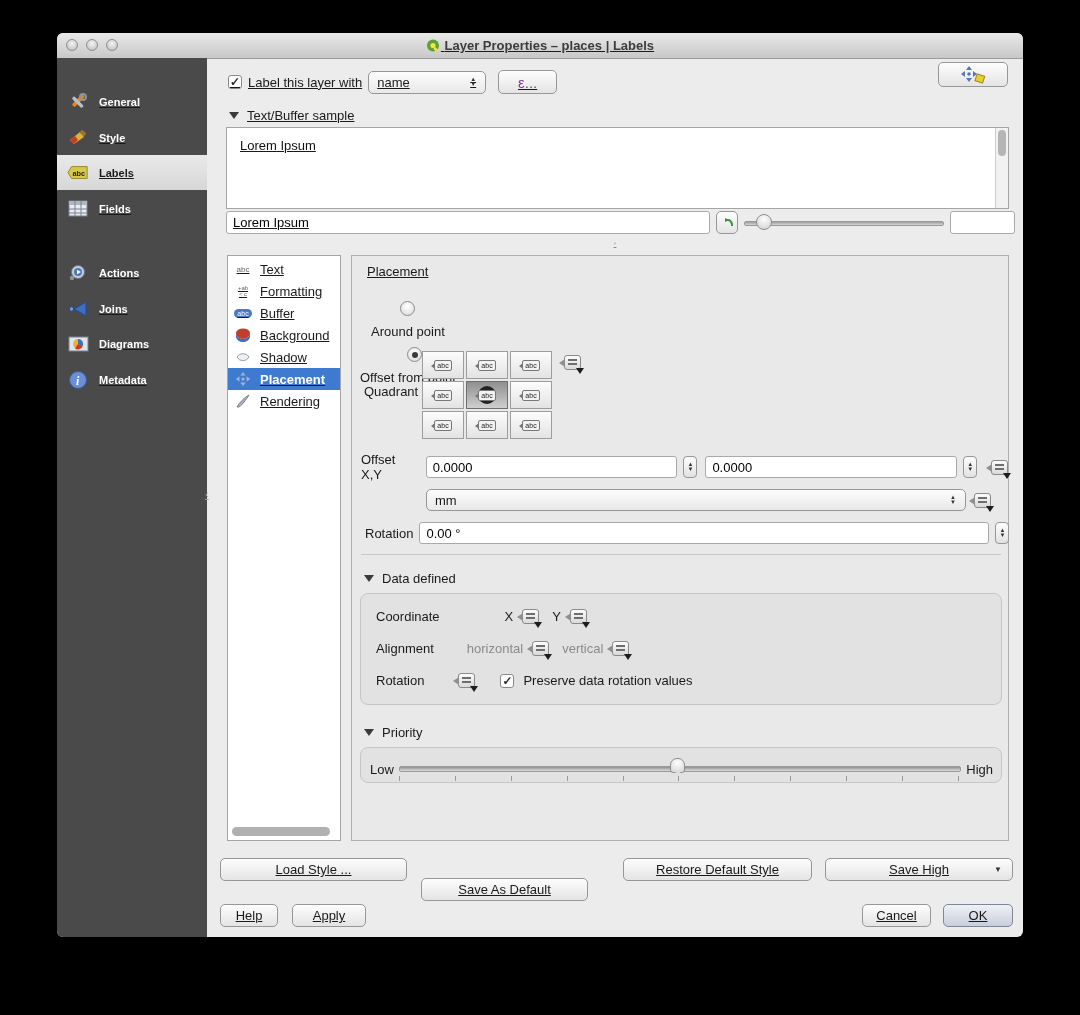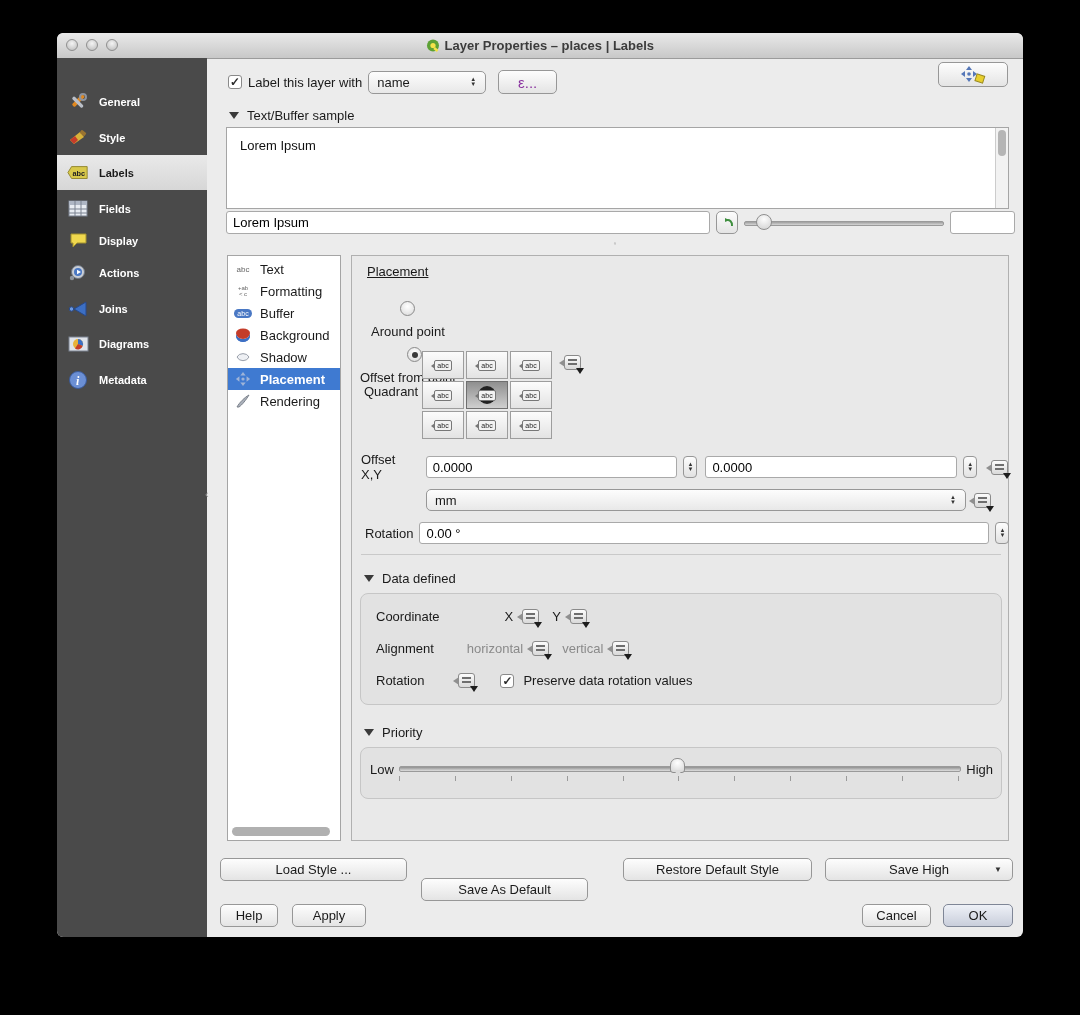--- a/index.html
+++ b/index.html
@@ -1,19 +1,19 @@
 <!DOCTYPE html>
 <html><head>
 <meta charset="utf-8">
 <style>
   html,body{margin:0;padding:0;}
   body{width:1080px;height:1015px;background:#000;position:relative;overflow:hidden;
        font-family:"Liberation Sans",sans-serif;font-size:13px;color:#1a1a1a;
        -webkit-font-smoothing:antialiased;}
-  .abs{position:absolute;}
+  .abs{position:absolute;text-decoration:underline;}
 
   
   .window{left:57px;top:33px;width:966px;height:904px;background:#ececec;border-radius:6px;
           box-shadow:0 15px 45px rgba(0,0,0,.85);overflow:hidden;}
   .titlebar{left:0;top:0;width:100%;height:25px;
             background:linear-gradient(#e9e9e9,#c8c8c8);border-bottom:1px solid #9b9b9b;
             border-radius:6px 6px 0 0;}
   .title{width:100%;text-align:center;line-height:25px;font-weight:bold;color:#3c3c3c;font-size:13px;}
   .light{width:12px;height:12px;border-radius:50%;top:6px;
          background:radial-gradient(circle at 50% 35%,#f4f4f4,#b9b9b9);border:1px solid #8f8f8f;box-sizing:border-box;}
@@ -134,28 +134,20 @@
             <rect x="1" y="1" width="18" height="15" fill="#e8ecf2" stroke="#7a8290"></rect>
             <rect x="1" y="1" width="18" height="4" fill="#aeb6c4"></rect>
             <line x1="7" y1="1" x2="7" y2="16" stroke="#7a8290"></line>
             <line x1="13" y1="1" x2="13" y2="16" stroke="#7a8290"></line>
             <line x1="1" y1="9" x2="19" y2="9" stroke="#7a8290"></line>
             <line x1="1" y1="13" x2="19" y2="13" stroke="#7a8290"></line>
           </svg>
       </span>
       <span class="lbl">Fields</span>
     </div>
-    <div class="abs side-item" style="top:165px;">
-      <span class="sicon">
-        <svg width="19" height="17" viewBox="0 0 19 17">
-            <path d="M2 2 H17 V11 H8 L4 15 V11 H2 Z" fill="#f0d84e" stroke="#a3922f"></path>
-          </svg>
-      </span>
-      <span class="lbl">Display</span>
-    </div>
     <div class="abs side-item" style="top:197px;">
       <span class="sicon">
         <svg width="20" height="20" viewBox="0 0 20 20">
             <circle cx="10" cy="9" r="6.5" fill="#c9ced6" stroke="#6e7682"></circle>
             <circle cx="10" cy="9" r="4" fill="#4a78c4"></circle>
             <path d="M9 6.8 L13 9 L9 11.2 Z" fill="#fff"></path>
             <circle cx="4" cy="15" r="2.2" fill="#8d939c"></circle>
           </svg>
       </span>
       <span class="lbl">Actions</span>
@@ -436,21 +428,21 @@
           </span>
         <span class="cb" style="margin-left:16px;">✓</span>
         <span>Preserve data rotation values</span>
       </div>
     </div>
 
     <div class="sechdr" style="position:absolute;left:12px;top:469px;">
       <span class="tri"></span>
       <span>Priority</span>
     </div>
-    <div class="groupbox" style="position:absolute;left:8px;top:491px;width:642px;height:52px;">
+    <div class="groupbox" style="position:absolute;left:8px;top:491px;width:642px;height:36px;">
       <span style="position:absolute;left:9px;top:14px;">Low</span>
       <span style="position:absolute;right:8px;top:14px;">High</span>
       <div style="position:absolute;left:38px;top:18px;width:560px;height:4px;border-radius:2px;background:linear-gradient(#8f8f8f,#dedede);border:1px solid #9a9a9a;"></div>
       <div style="position:absolute;left:38px;top:28px;width:560px;display:flex;justify-content:space-between;">
         <i class="tick"></i>
           <i class="tick"></i>
           <i class="tick"></i>
           <i class="tick"></i>
           <i class="tick"></i>
           <i class="tick"></i>

